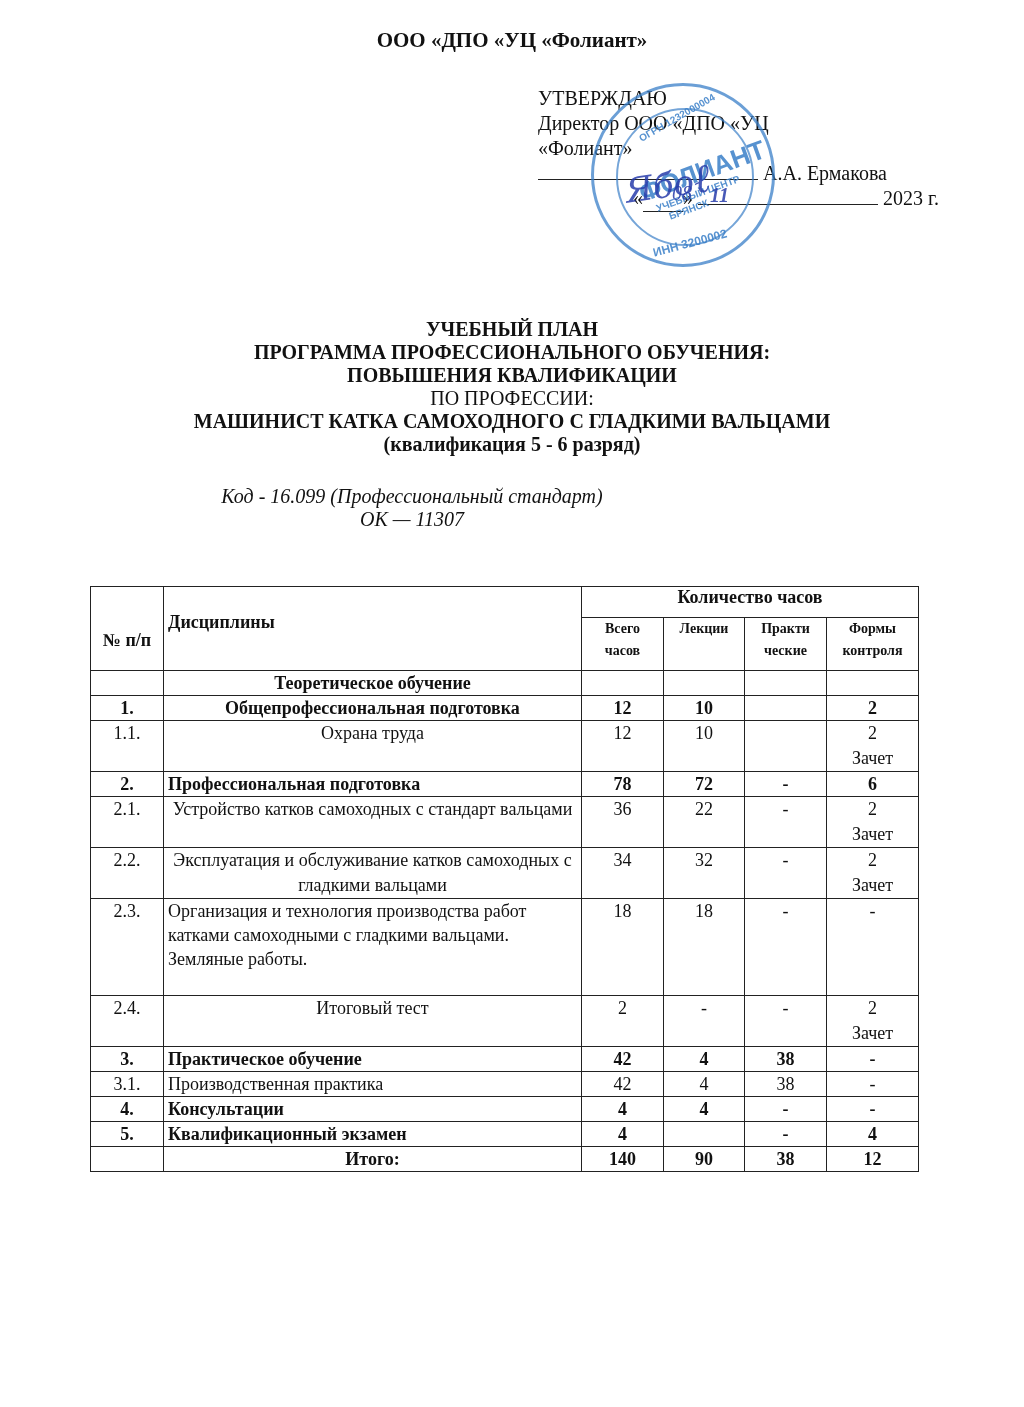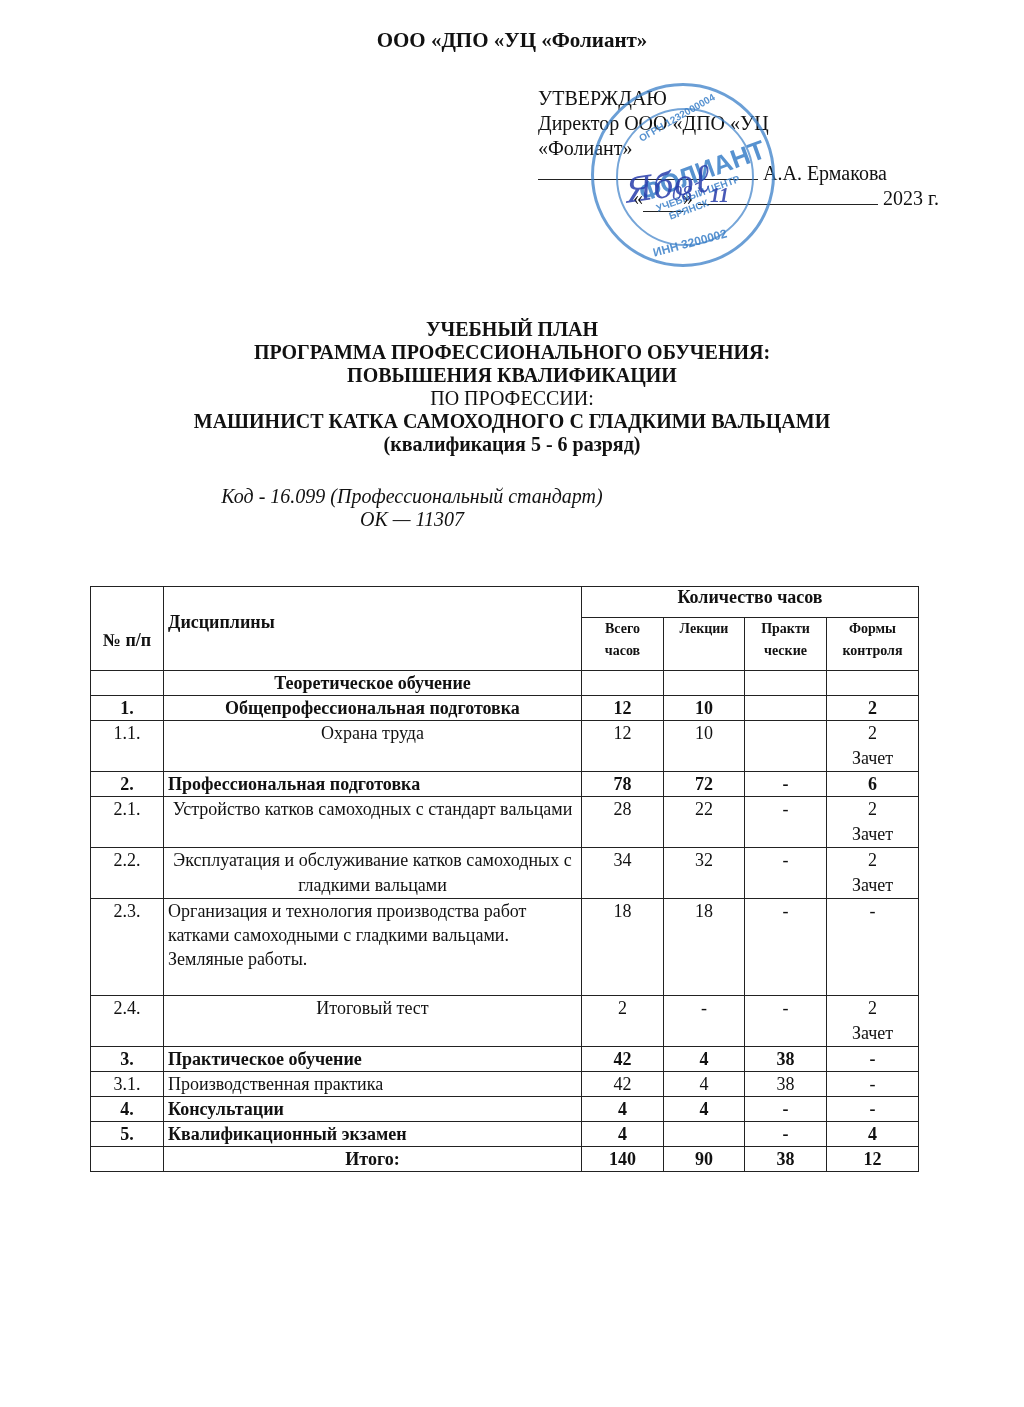--- a/index.html
+++ b/index.html
@@ -118,21 +118,21 @@
     <td class="c1">2.</td>
     <td>Профессиональная подготовка</td>
     <td class="c3">78</td>
     <td class="c4">72</td>
     <td class="c5">-</td>
     <td class="c6">6</td>
   </tr>
   <tr class="r2">
     <td class="c1">2.1.</td>
     <td>Устройство катков самоходных с стандарт вальцами</td>
-    <td class="c3">28</td>
+    <td class="c3">36</td>
     <td class="c4">22</td>
     <td class="c5">-</td>
     <td class="c6">
           <div>2</div>
           <div>Зачет</div>
         </td>
   </tr>
   <tr class="r2">
     <td class="c1">2.2.</td>
     <td>Эксплуатация и обслуживание катков самоходных с гладкими вальцами</td>

